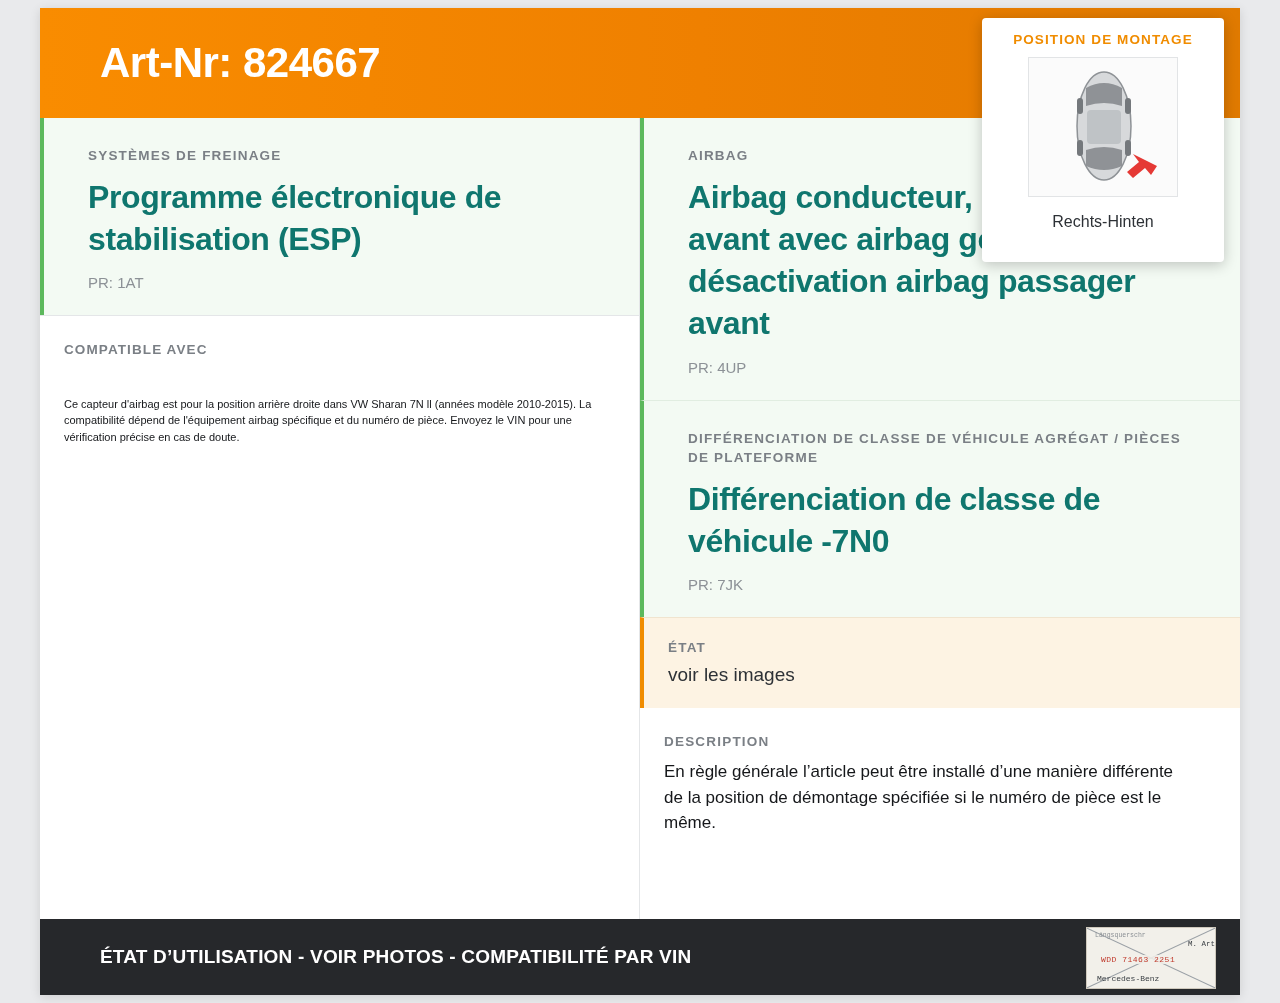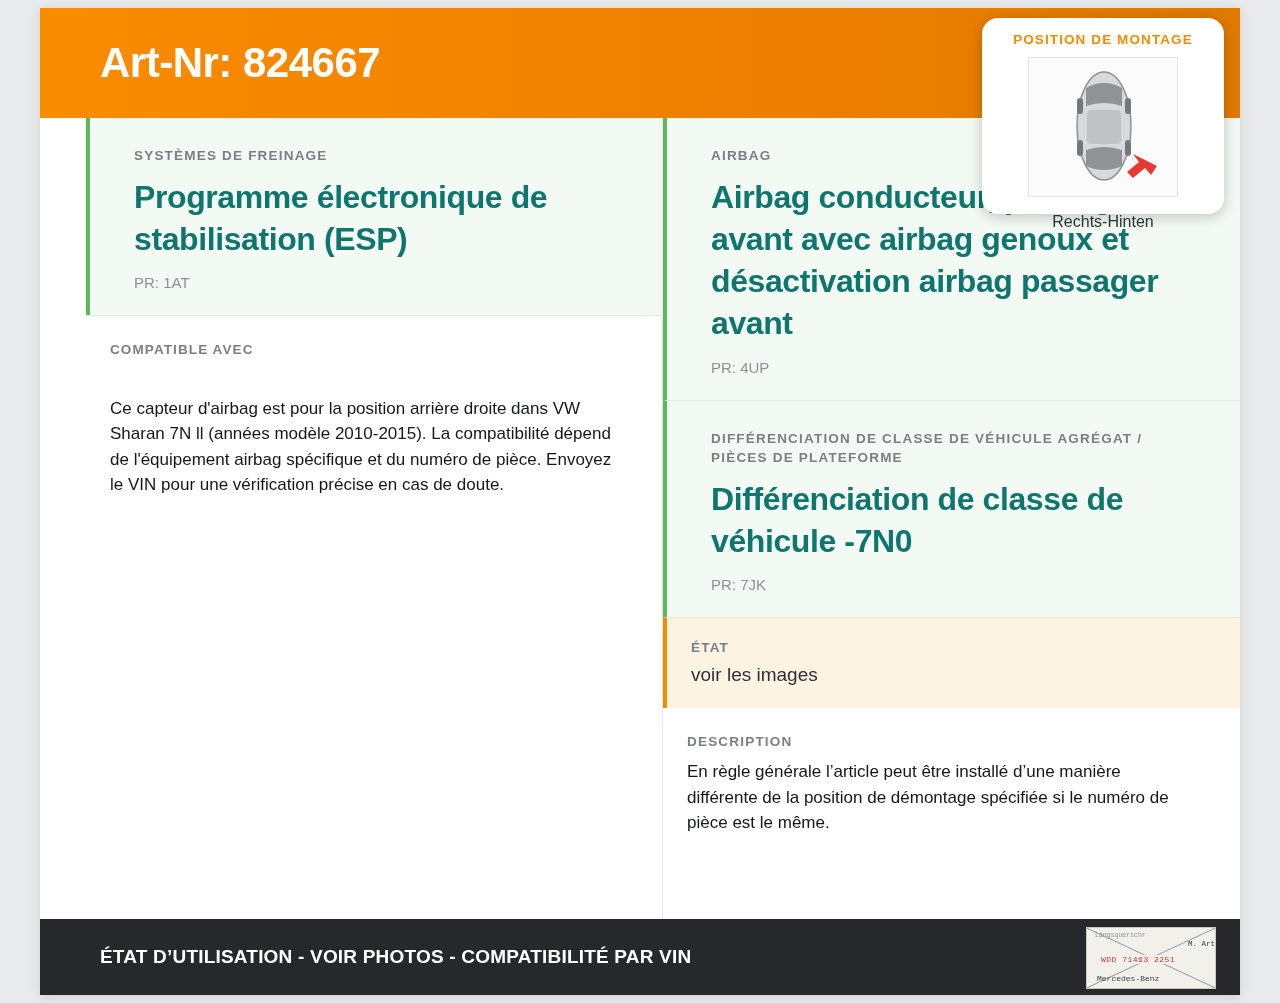--- a/index.html
+++ b/index.html
@@ -43,21 +43,20 @@
     font-size: 42px;
     font-weight: bold;
     letter-spacing: -0.5px;
   }
   
   .body {
     flex: 1 1 auto;
     display: flex;
     position: relative;
     min-height: 0;
-    padding-left: 46px;
   }
   .col {
     width: 600px;
     display: flex;
     flex-direction: column;
     background: #ffffff;
   }
   .col-left { border-right: 1px solid #e4e6e8; }
 
   .feature {
@@ -88,21 +87,21 @@
     font-size: 15px;
     color: #8c9196;
   }
   .plain {
     background: #ffffff;
     padding: 24px 44px 26px 24px;
     border-top: 1px solid #e4e6e8;
   }
   .plain .kicker { margin-bottom: 8px; letter-spacing: 1.1px; }
   .ptext {
-    font-size: 17px;
+    font-size: 11px;
     color: #15171a;
     line-height: 1.5;
     margin-top: 36px;
   }
   .state {
     background: #fdf3e3;
     border-left: 4px solid #f08c00;
     padding: 20px 44px 22px 24px;
     border-top: 1px solid #f0e4cf;
   }
@@ -193,23 +192,23 @@
     font-size: 7.5px;
     color: #3a3f44;
   }
 
   
   .mount-card {
     position: absolute;
     right: 56px;
     top: 18px;
     width: 242px;
-    height: 196px;
-    background: #ffffff;
-    border-radius: 16px;
+    height: 244px;
+    background: #ffffff;
+    border-radius: 4px;
     box-shadow: 0 3px 14px rgba(0,0,0,0.22);
     z-index: 20;
     padding: 14px 12px 10px 12px;
     text-align: center;
   }
   .mount-title {
     color: #f08c00;
     font-size: 13.5px;
     font-weight: bold;
     letter-spacing: 1.1px;

